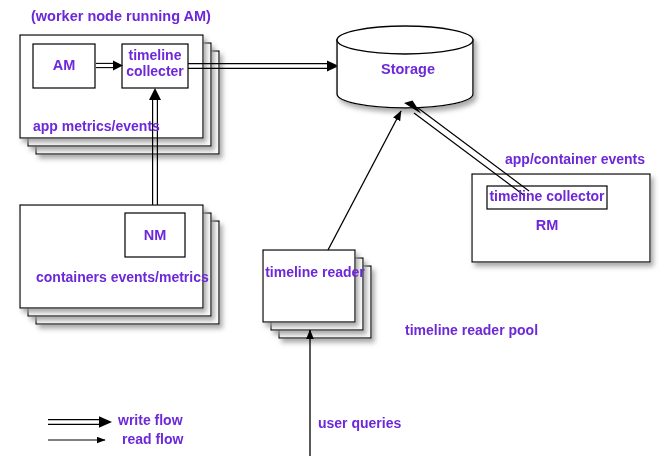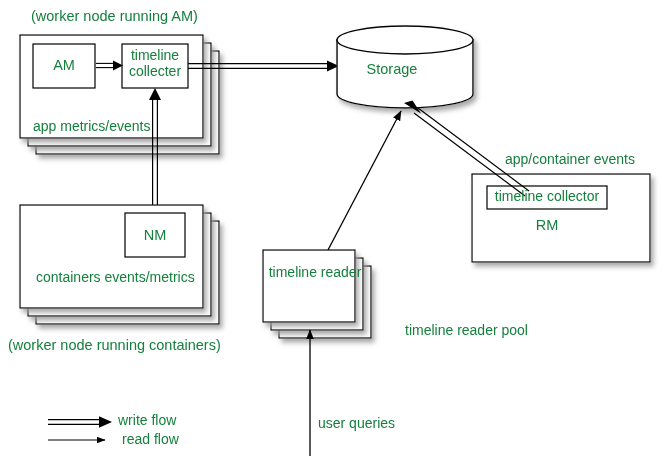--- a/index.html
+++ b/index.html
@@ -17,24 +17,25 @@
   }
   svg.layer {
     position: absolute;
     left: 0;
     top: 0;
     width: 666px;
     height: 468px;
   }
   .txt {
     position: absolute;
-    color: #15803d;
+    color: #6d28d9;
     font-family: "Liberation Sans", sans-serif;
     white-space: nowrap;
     line-height: 1.12;
+    font-weight: bold;
   }
   .t15 { font-size: 14.5px; }
   .t14 { font-size: 14px; }
   .ctr {
     text-align: center;
     white-space: normal;
   }
 </style>
 </head>
 <body>
@@ -127,23 +128,22 @@
   <div class="txt t15 ctr" style="left:33px; top:57px; width:62px;">AM</div>
 
   <div class="txt t14 ctr" style="left:119px; top:48px; width:72px;">timeline collecter</div>
 
   <div class="txt t14" style="left:33px; top:119px;">app metrics/events</div>
 
   <div class="txt t15 ctr" style="left:125px; top:227px; width:60px;text-align:center;">NM</div>
 
   <div class="txt t14" style="left:36px; top:270px;">containers events/metrics</div>
 
-  <div class="txt t15" style="left:8px; top:337px;">(worker node running containers)</div>
 
-  <div class="txt t15 ctr" style="left:332px; top:61px; width:108px;padding-left:6px;">Storage</div>
+  <div class="txt t15 ctr" style="left:348px; top:61px; width:108px;padding-left:6px;">Storage</div>
 
   <div class="txt t14 ctr" style="left:263px; top:265px; width:104px;">timeline reader</div>
 
   <div class="txt t14" style="left:405px; top:323px;">timeline reader pool</div>
 
   <div class="txt t14" style="left:318px; top:375px;margin-top:41px;">user queries</div>
 
   <div class="txt t14" style="left:505px; top:152px;">app/container events</div>
 
   <div class="txt t14 ctr" style="left:487px; top:189px; width:120px;">timeline collector</div>

